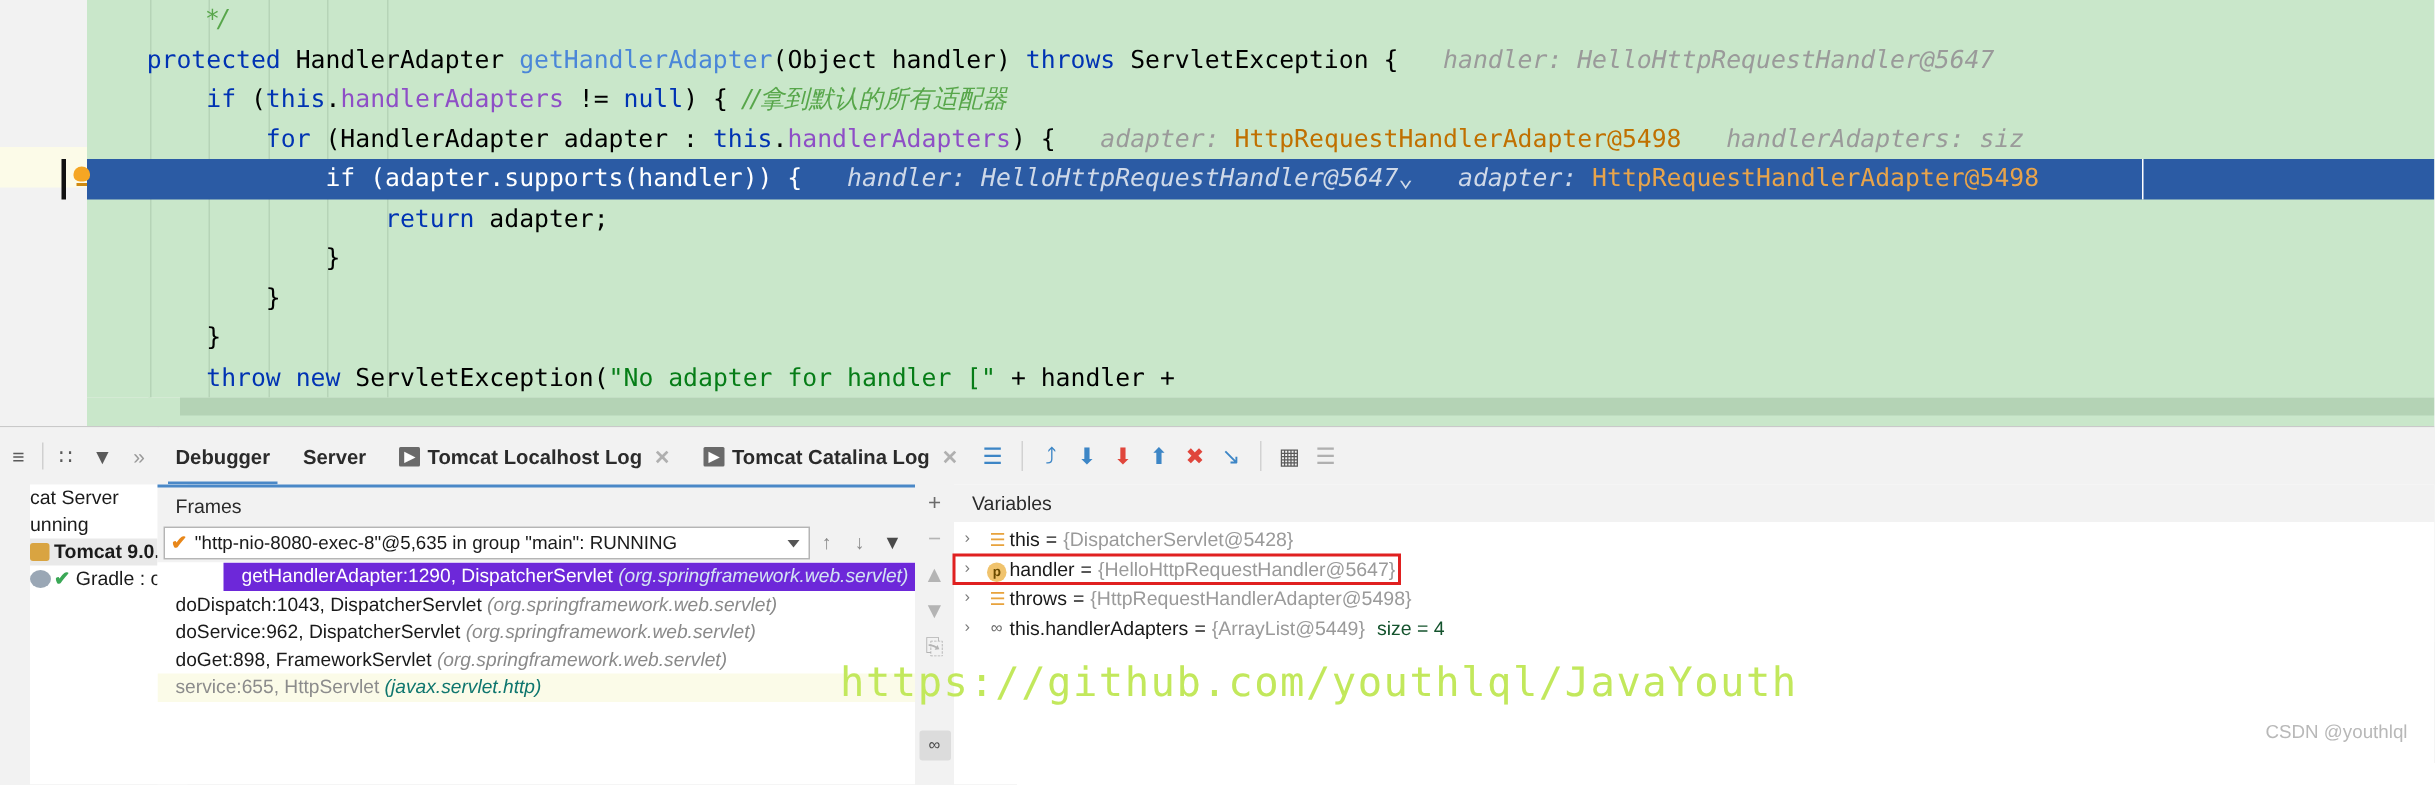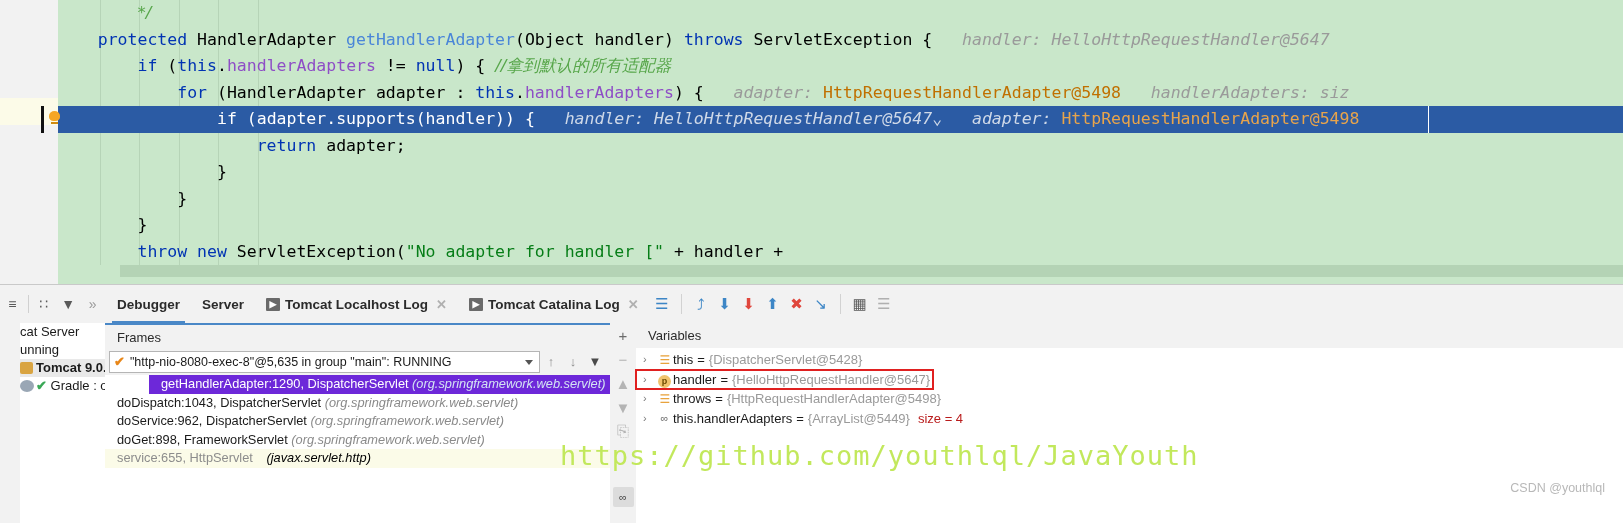--- a/index.html
+++ b/index.html
@@ -169,21 +169,21 @@
   .arrow-btn { width:22px; height:22px; display:flex; align-items:center; justify-content:center; color:#8a8a8a; font-size:13px; }
   .frames-list { background:#fff; height:146px; overflow:hidden; }
   .frame-row {
     height:18.5px; line-height:18.5px; padding-left:12px; font-size:12.8px;
     color:#1a1a1a; white-space:nowrap;
   }
   .frame-row.sel { background:#6d28d9; color:#fff;margin-left:44px; }
   .frame-row.muted { background:#fbfbe8; color:#8c8c8c; }
   .frame-pkg { font-style:italic; color:#8a8a8a; }
   .frame-row.sel .frame-pkg { color:#d4e3f3; }
-  .frame-row.muted .frame-pkg { color:#000000;margin-left:10px; }
+  .frame-row.muted .frame-pkg { color:#0f766e; }
 
   
   .mid-col {
     position:absolute; left:610px; top:38px; width:26px; height:200px; background:#f2f2f2;
   }
   .mid-btn { width:26px; height:24px; display:flex; align-items:center; justify-content:center; color:#6b6b6b; font-size:15px; }
   .mid-btn.dim { color:#b4b4b4; }
   .mid-chip { width:21px; height:20px; margin:0 auto; background:#dcdcdc; display:flex; align-items:center; justify-content:center; border-radius:2px; color:#4a4a4a; font-size:11px; }
 
   
@@ -201,21 +201,21 @@
   .vic-list { color:#e8a33d; font-size:12px; letter-spacing:-1px; }
   .vic-p {
     display:inline-block; width:13px; height:13px; border-radius:50%;
     background:#f0c36d; color:#6b4b00; font-size:9px; line-height:13px; text-align:center;
     font-weight:bold;
   }
   .vic-oo { color:#6b6b6b; font-size:11px; }
   .vname { color:#1a1a1a; }
   .veq { color:#1a1a1a; margin:0 4px; }
   .vval { color:#9a9a9a; }
-  .vsize { color:#b91c1c; margin-left:8px; }
+  .vsize { color:#14532d; margin-left:8px; }
 
   
   .watermark {
     position:absolute; left:560px; top:440px; font-size:27px; letter-spacing:1px;
     color:#c2e85c; font-family:"DejaVu Sans Mono", monospace; white-space:nowrap;
     pointer-events:none;
   }
   .csdn {
     position:absolute; right:18px; top:481px; font-size:12.5px; color:#b8b8b8;
   }

